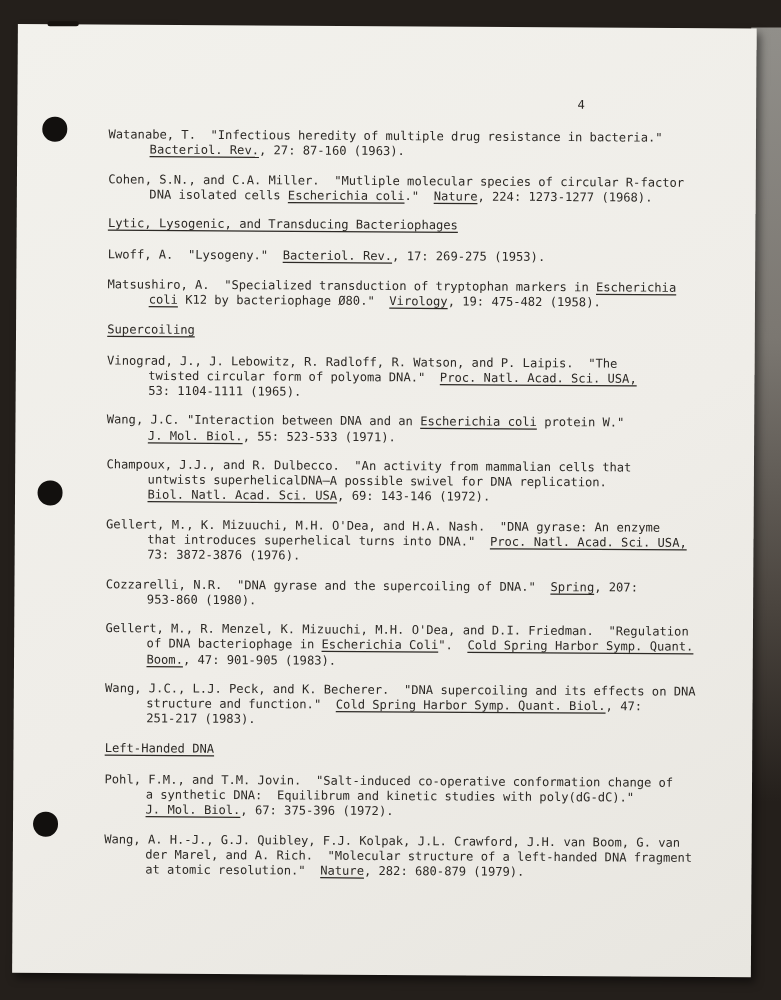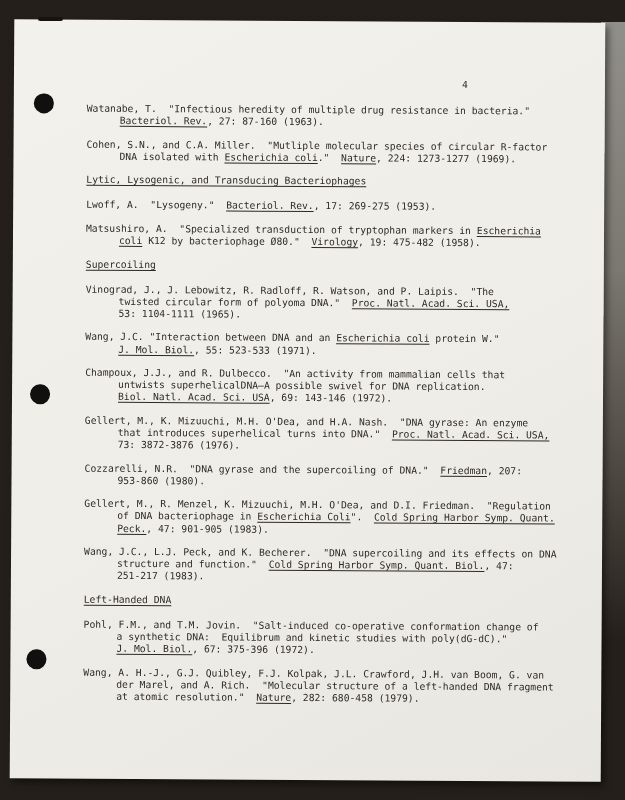--- a/index.html
+++ b/index.html
@@ -57,21 +57,21 @@
   <div class="page-number">4</div>
 
   <div class="content">
       <div class="section">
         <div class="entry">
           <div class="line"><span>Watanabe, T.  "Infectious heredity of multiple drug resistance in bacteria."</span></div>
           <div class="line cont"><span class="u">Bacteriol. Rev.</span><span>, 27: 87-160 (1963).</span></div>
         </div>
         <div class="entry">
           <div class="line"><span>Cohen, S.N., and C.A. Miller.  "Mutliple molecular species of circular R-factor</span></div>
-          <div class="line cont"><span>DNA isolated with </span><span class="u">Escherichia coli</span><span>."  </span><span class="u">Nature</span><span>, 224: 1273-1277 (1969).</span></div>
+          <div class="line cont"><span>DNA isolated cells </span><span class="u">Escherichia coli</span><span>."  </span><span class="u">Nature</span><span>, 224: 1273-1277 (1968).</span></div>
         </div>
       </div>
       <div class="section">
         <div class="heading"><span class="u">Lytic, Lysogenic, and Transducing Bacteriophages</span></div>
         <div class="entry">
           <div class="line"><span>Lwoff, A.  "Lysogeny."  </span><span class="u">Bacteriol. Rev.</span><span>, 17: 269-275 (1953).</span></div>
         </div>
         <div class="entry">
           <div class="line"><span>Matsushiro, A.  "Specialized transduction of tryptophan markers in </span><span class="u">Escherichia</span></div>
           <div class="line cont"><span class="u">coli</span><span> K12 by bacteriophage Ø80."  </span><span class="u">Virology</span><span>, 19: 475-482 (1958).</span></div>
@@ -92,43 +92,43 @@
           <div class="line"><span>Champoux, J.J., and R. Dulbecco.  "An activity from mammalian cells that</span></div>
           <div class="line cont"><span>untwists superhelicalDNA—A possible swivel for DNA replication.</span></div>
           <div class="line cont"><span class="u">Biol. Natl. Acad. Sci. USA</span><span>, 69: 143-146 (1972).</span></div>
         </div>
         <div class="entry">
           <div class="line"><span>Gellert, M., K. Mizuuchi, M.H. O'Dea, and H.A. Nash.  "DNA gyrase: An enzyme</span></div>
           <div class="line cont"><span>that introduces superhelical turns into DNA."  </span><span class="u">Proc. Natl. Acad. Sci. USA,</span></div>
           <div class="line cont"><span>73: 3872-3876 (1976).</span></div>
         </div>
         <div class="entry">
-          <div class="line"><span>Cozzarelli, N.R.  "DNA gyrase and the supercoiling of DNA."  </span><span class="u">Friedman</span><span>, 207:</span></div>
+          <div class="line"><span>Cozzarelli, N.R.  "DNA gyrase and the supercoiling of DNA."  </span><span class="u">Spring</span><span>, 207:</span></div>
           <div class="line cont"><span>953-860 (1980).</span></div>
         </div>
         <div class="entry">
           <div class="line"><span>Gellert, M., R. Menzel, K. Mizuuchi, M.H. O'Dea, and D.I. Friedman.  "Regulation</span></div>
           <div class="line cont"><span>of DNA bacteriophage in </span><span class="u">Escherichia Coli</span><span>".  </span><span class="u">Cold Spring Harbor Symp. Quant.</span></div>
-          <div class="line cont"><span class="u">Peck.</span><span>, 47: 901-905 (1983).</span></div>
+          <div class="line cont"><span class="u">Boom.</span><span>, 47: 901-905 (1983).</span></div>
         </div>
         <div class="entry">
           <div class="line"><span>Wang, J.C., L.J. Peck, and K. Becherer.  "DNA supercoiling and its effects on DNA</span></div>
           <div class="line cont"><span>structure and function."  </span><span class="u">Cold Spring Harbor Symp. Quant. Biol.</span><span>, 47:</span></div>
           <div class="line cont"><span>251-217 (1983).</span></div>
         </div>
       </div>
       <div class="section">
         <div class="heading"><span class="u">Left-Handed DNA</span></div>
         <div class="entry">
           <div class="line"><span>Pohl, F.M., and T.M. Jovin.  "Salt-induced co-operative conformation change of</span></div>
           <div class="line cont"><span>a synthetic DNA:  Equilibrum and kinetic studies with poly(dG-dC)."</span></div>
           <div class="line cont"><span class="u">J. Mol. Biol.</span><span>, 67: 375-396 (1972).</span></div>
         </div>
         <div class="entry">
           <div class="line"><span>Wang, A. H.-J., G.J. Quibley, F.J. Kolpak, J.L. Crawford, J.H. van Boom, G. van</span></div>
           <div class="line cont"><span>der Marel, and A. Rich.  "Molecular structure of a left-handed DNA fragment</span></div>
-          <div class="line cont"><span>at atomic resolution."  </span><span class="u">Nature</span><span>, 282: 680-458 (1979).</span></div>
+          <div class="line cont"><span>at atomic resolution."  </span><span class="u">Nature</span><span>, 282: 680-879 (1979).</span></div>
         </div>
       </div>
     </div>
 </div>
 
 <div class="scan-artifact"></div>
 
 </body></html>

